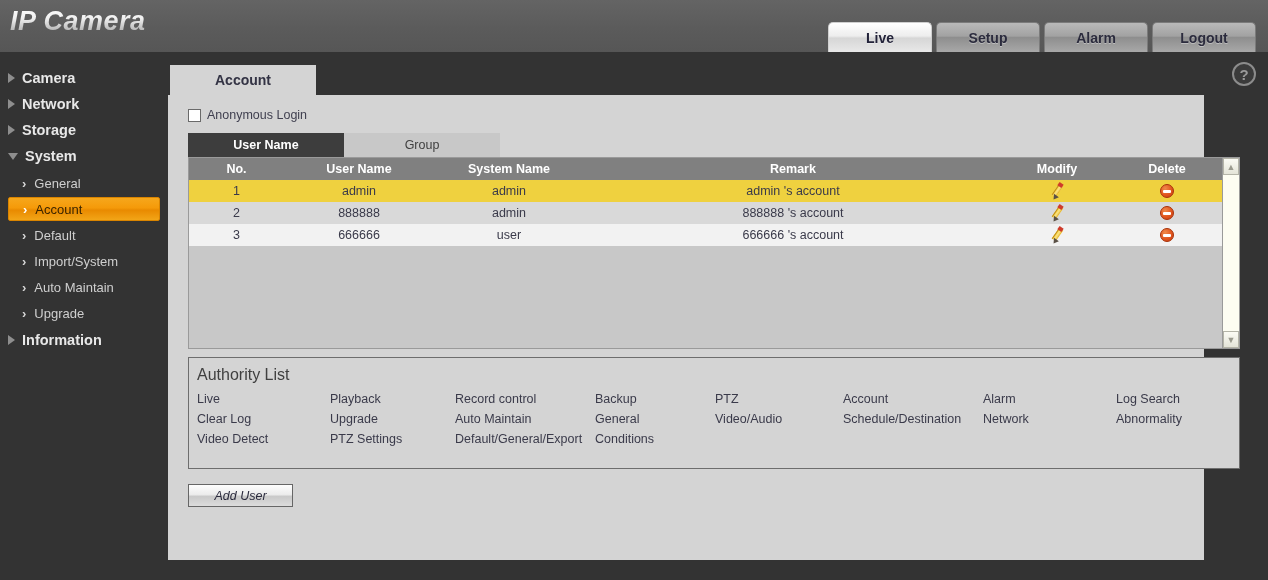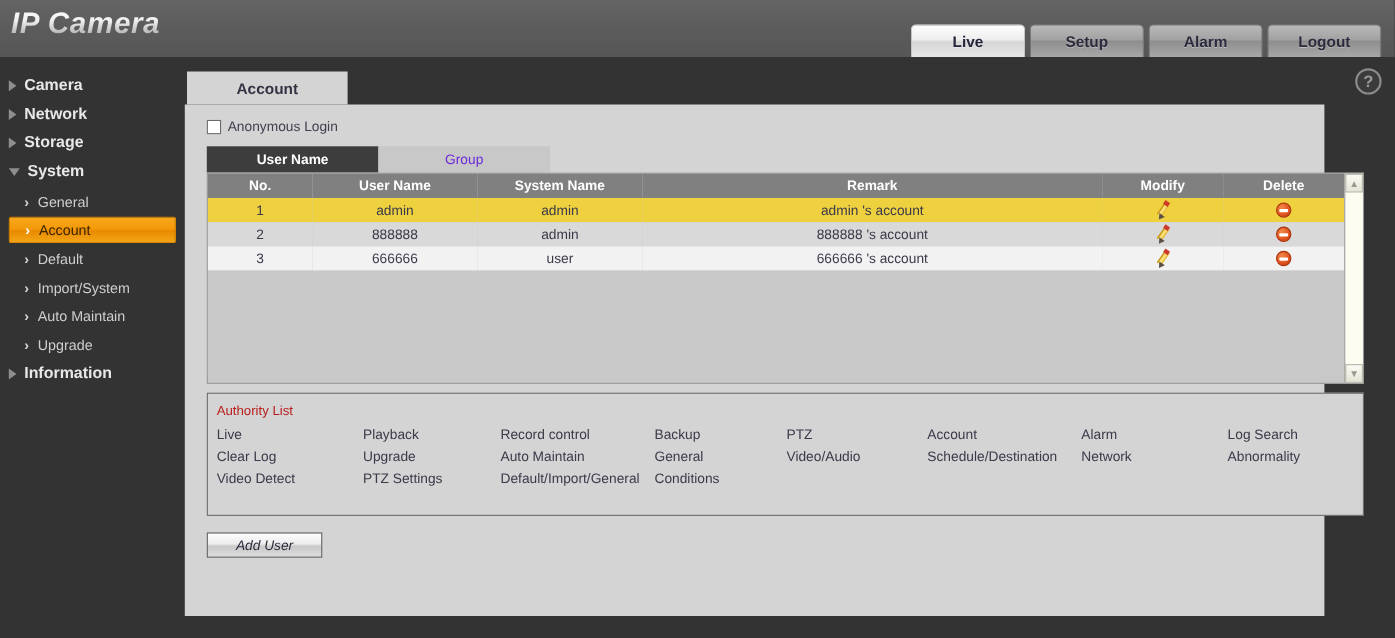--- a/index.html
+++ b/index.html
@@ -165,21 +165,21 @@
   }
   .subtab {
     width: 156px; height: 24px;
     display: flex; align-items: center; justify-content: center;
     font-size: 12.5px; cursor: pointer;
   }
   .subtab.active {
     background: #3d3d3d; color: #ffffff; font-weight: bold;
   }
   .subtab.inactive {
-    background: #c8c8c8; color: #6d28d9;
+    background: #c8c8c8; color: #404040;
   }
 
   
   .table-box {
     position: absolute; left: 20px; top: 62px;
     width: 1052px; height: 192px;
     background: #c8c8c8;
     border: 1px solid #9a9a9a;
     display: flex;
   }
@@ -276,21 +276,21 @@
   }
 
   
   .auth-box {
     position: absolute; left: 20px; top: 262px;
     width: 1052px; height: 112px;
     background: #d4d4d4;
     border: 1px solid #6d6d6d;
     padding: 8px 8px 0 8px;
   }
-  .auth-title { font-size: 12px; color: #b91c1c; margin-bottom: 8px; }
+  .auth-title { font-size: 16px; color: #404040; margin-bottom: 8px; }
   .auth-grid {
     display: grid;
     grid-template-columns: 133px 125px 140px 120px 128px 140px 133px auto;
     row-gap: 6px;
   }
   .auth-item { font-size: 12.5px; color: #3a3a4a; cursor: pointer; white-space: nowrap; }
 
   
   .add-btn {
     position: absolute; left: 20px; top: 389px;
@@ -451,21 +451,21 @@
           <div class="auth-item">Upgrade</div>
           <div class="auth-item">Auto Maintain</div>
           <div class="auth-item">General</div>
           <div class="auth-item">Video/Audio</div>
           <div class="auth-item">Schedule/Destination</div>
           <div class="auth-item">Network</div>
           <div class="auth-item">Abnormality</div>
 
           <div class="auth-item">Video Detect</div>
           <div class="auth-item">PTZ Settings</div>
-          <div class="auth-item">Default/Import/General</div>
+          <div class="auth-item">Default/General/Export</div>
           <div class="auth-item">Conditions</div>
         </div>
       </div>
 
       <div class="add-btn">Add User</div>
 
     </div>
   </div>
 </div>
 

